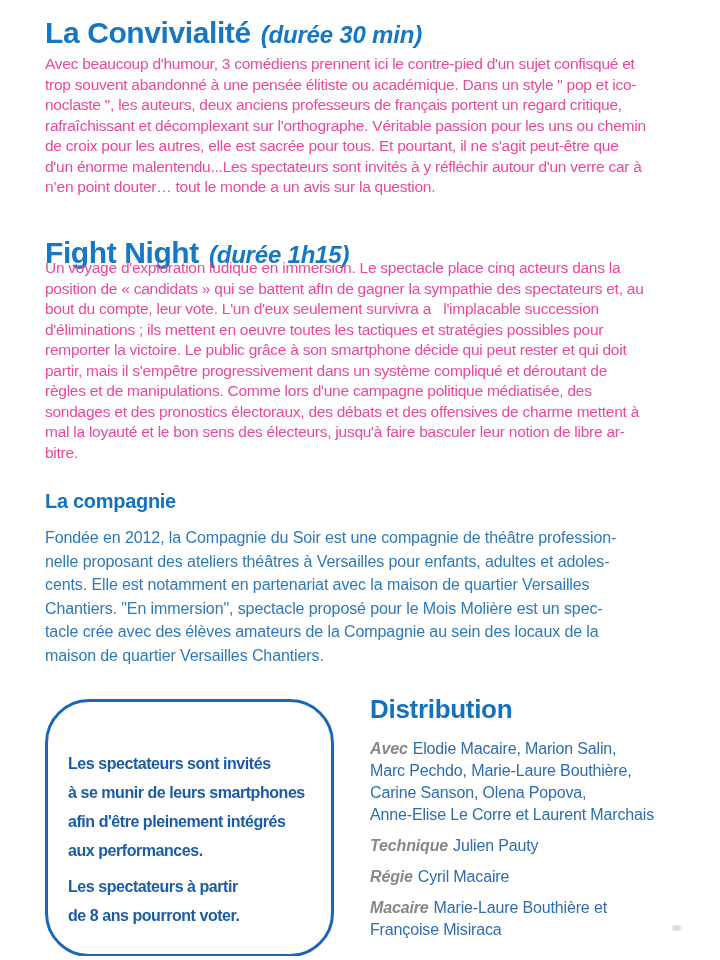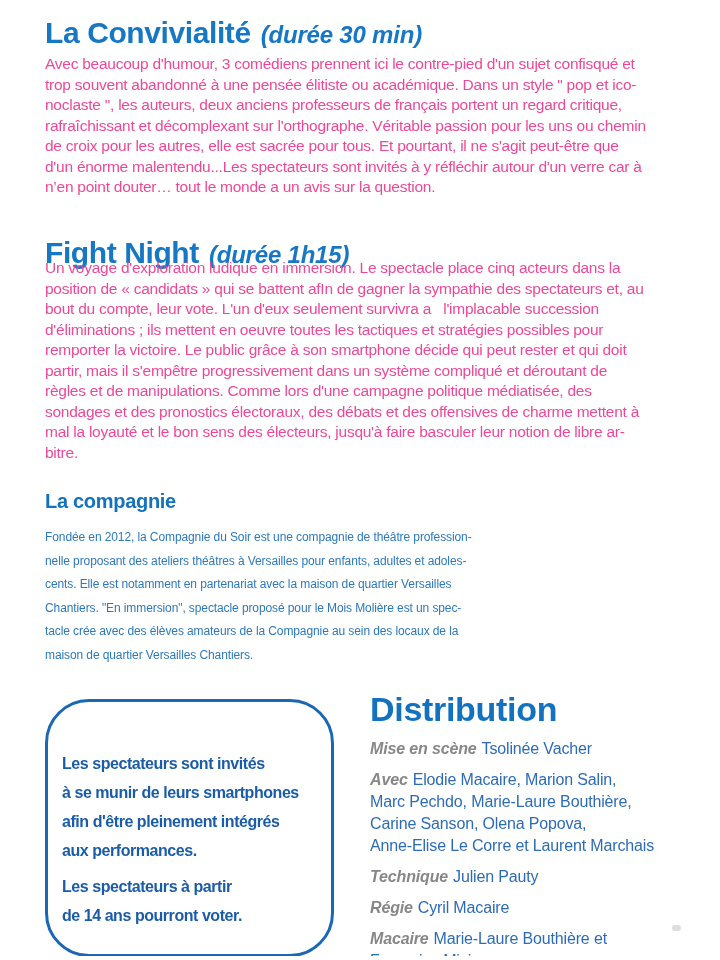--- a/index.html
+++ b/index.html
@@ -27,39 +27,39 @@
     position:absolute;left:45px;margin:0;width:660px;
     font-size:15.5px;line-height:20.5px;letter-spacing:-0.25px;
     font-weight:500;color:#ec4899;white-space:pre-line;
   }
   #p-convivialite{top:54px;}
   #p-fightnight{top:258px;}
   
   #h-compagnie{top:484px;font-size:20px;letter-spacing:-0.3px;color:#1272bf;}
   #p-compagnie{
     position:absolute;left:45px;top:526px;margin:0;width:660px;
-    font-size:12px;line-height:23.5px;letter-spacing:-0.1px;
+    font-size:16px;line-height:23.5px;letter-spacing:-0.1px;
     color:#2d79bb;white-space:pre-line;
   }
   
   .callout{
     position:absolute;left:45px;top:699px;
     width:289px;height:258px;box-sizing:border-box;
     border:3.5px solid #1a68b5;border-radius:44px;
-    padding:47px 16px 0 14px;
+    padding:47px 16px 0 20px;
   }
   .callout p{
     margin:0;font-size:16px;font-weight:700;line-height:29px;
     letter-spacing:-0.45px;color:#1b5ca8;white-space:pre-line;
   }
   .callout p + p{margin-top:7px;}
   
   .distribution{position:absolute;left:370px;top:694px;width:330px;}
   #h-distribution{
-    margin:0 0 14px;font-size:34px;font-weight:700;line-height:30px;
+    margin:0 0 14px;font-size:26px;font-weight:700;line-height:30px;
     letter-spacing:-0.3px;color:#1272bf;
   }
   .credit{
     margin:0 0 9px;font-size:16px;line-height:22px;
     letter-spacing:-0.15px;
   }
   .credit .credit-label{
     font-weight:700;font-style:italic;color:#878787;margin-right:5px;
   }
   .credit .credit-names{color:#2d6cb4;white-space:pre-line;}
@@ -105,27 +105,26 @@
 Chantiers. "En immersion", spectacle proposé pour le Mois Molière est un spec-
 tacle crée avec des élèves amateurs de la Compagnie au sein des locaux de la
 maison de quartier Versailles Chantiers.</p>
 
   <div class="callout">
     <p>Les spectateurs sont invités
 à se munir de leurs smartphones
 afin d'être pleinement intégrés
 aux performances.</p>
     <p>Les spectateurs à partir
-de 14 ans pourront voter.</p>
+de 8 ans pourront voter.</p>
   </div>
 
   <div class="distribution">
     <h2 id="h-distribution">Distribution</h2>
 
-    <p class="credit"><span class="credit-label">Mise en scène</span><span class="credit-names">Tsolinée Vacher</span></p>
 
     <p class="credit"><span class="credit-label">Avec</span><span class="credit-names">Elodie Macaire, Marion Salin,
 Marc Pechdo, Marie-Laure Bouthière,
 Carine Sanson, Olena Popova,
 Anne-Elise Le Corre et Laurent Marchais</span></p>
 
     <p class="credit"><span class="credit-label">Technique</span><span class="credit-names">Julien Pauty</span></p>
 
     <p class="credit"><span class="credit-label">Régie</span><span class="credit-names">Cyril Macaire</span></p>
 

